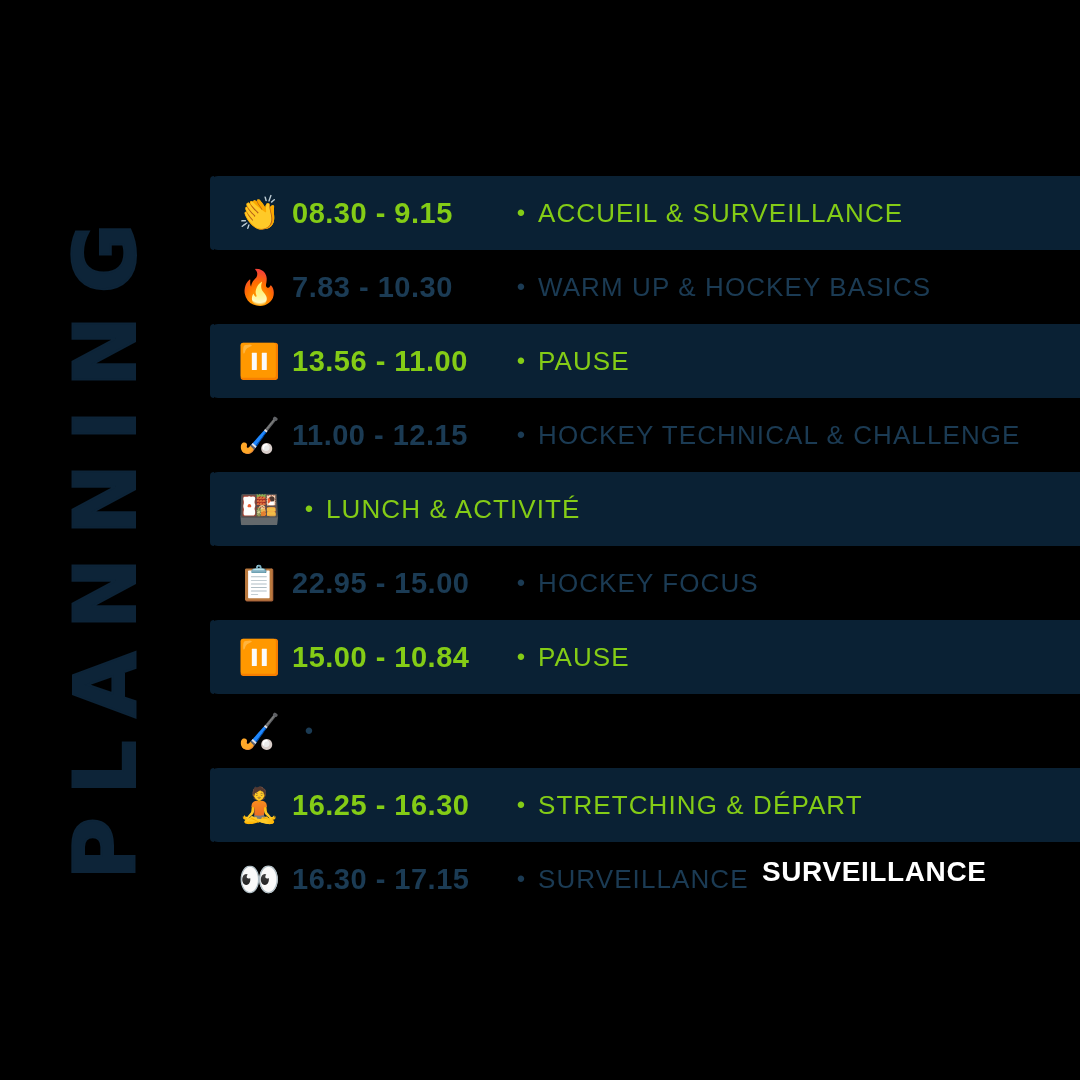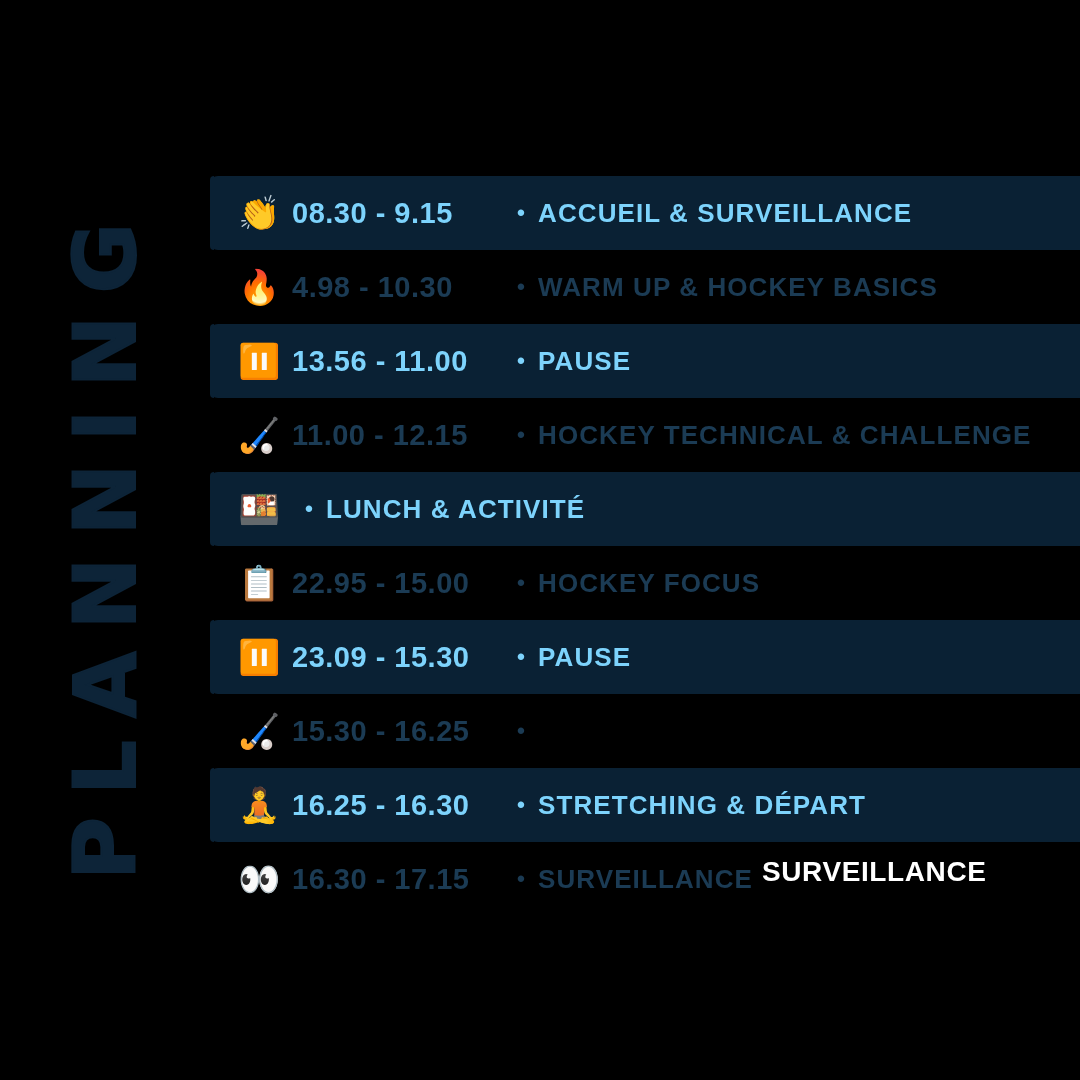--- a/index.html
+++ b/index.html
@@ -85,28 +85,28 @@
     white-space: nowrap;
   }
   .dot {
     flex: 0 0 34px;
     font-size: 24px;
     text-align: center;
     line-height: 1;
   }
   .label {
     font-size: 26px;
-    font-weight: 700;
+    font-weight: 400;
     letter-spacing: 1.1px;
     white-space: nowrap;
   }
   .row.on .time,
   .row.on .dot,
   .row.on .label {
-    color: #7dd3fc;
+    color: #84cc16;
   }
   .row.off .time,
   .row.off .dot,
   .row.off .label {
     color: #1b3b54;
   }
   .overlay-label {
     position: absolute;
     left: 762px;
     top: 856px;
@@ -128,21 +128,21 @@
 
   <div class="row on highlight">
     <span class="emoji">👏</span>
     <span class="time">08.30 - 9.15</span>
     <span class="dot">•</span>
     <span class="label">ACCUEIL &amp; SURVEILLANCE</span>
   </div>
 
   <div class="row off">
     <span class="emoji">🔥</span>
-    <span class="time">4.98 - 10.30</span>
+    <span class="time">7.83 - 10.30</span>
     <span class="dot">•</span>
     <span class="label">WARM UP &amp; HOCKEY BASICS</span>
   </div>
 
   <div class="row on highlight">
     <span class="emoji">⏸️</span>
     <span class="time">13.56 - 11.00</span>
     <span class="dot">•</span>
     <span class="label">PAUSE</span>
   </div>
@@ -162,28 +162,27 @@
 
   <div class="row off">
     <span class="emoji">📋</span>
     <span class="time">22.95 - 15.00</span>
     <span class="dot">•</span>
     <span class="label"> HOCKEY FOCUS</span>
   </div>
 
   <div class="row on highlight">
     <span class="emoji">⏸️</span>
-    <span class="time">23.09 - 15.30</span>
+    <span class="time">15.00 - 10.84</span>
     <span class="dot">•</span>
     <span class="label">PAUSE</span>
   </div>
 
   <div class="row off">
     <span class="emoji">🏑</span>
-    <span class="time">15.30 - 16.25</span>
     <span class="dot">•</span>
   </div>
 
   <div class="row on highlight">
     <span class="emoji">🧘</span>
     <span class="time">16.25 - 16.30</span>
     <span class="dot">•</span>
     <span class="label">STRETCHING  &amp; DÉPART</span>
   </div>
 

